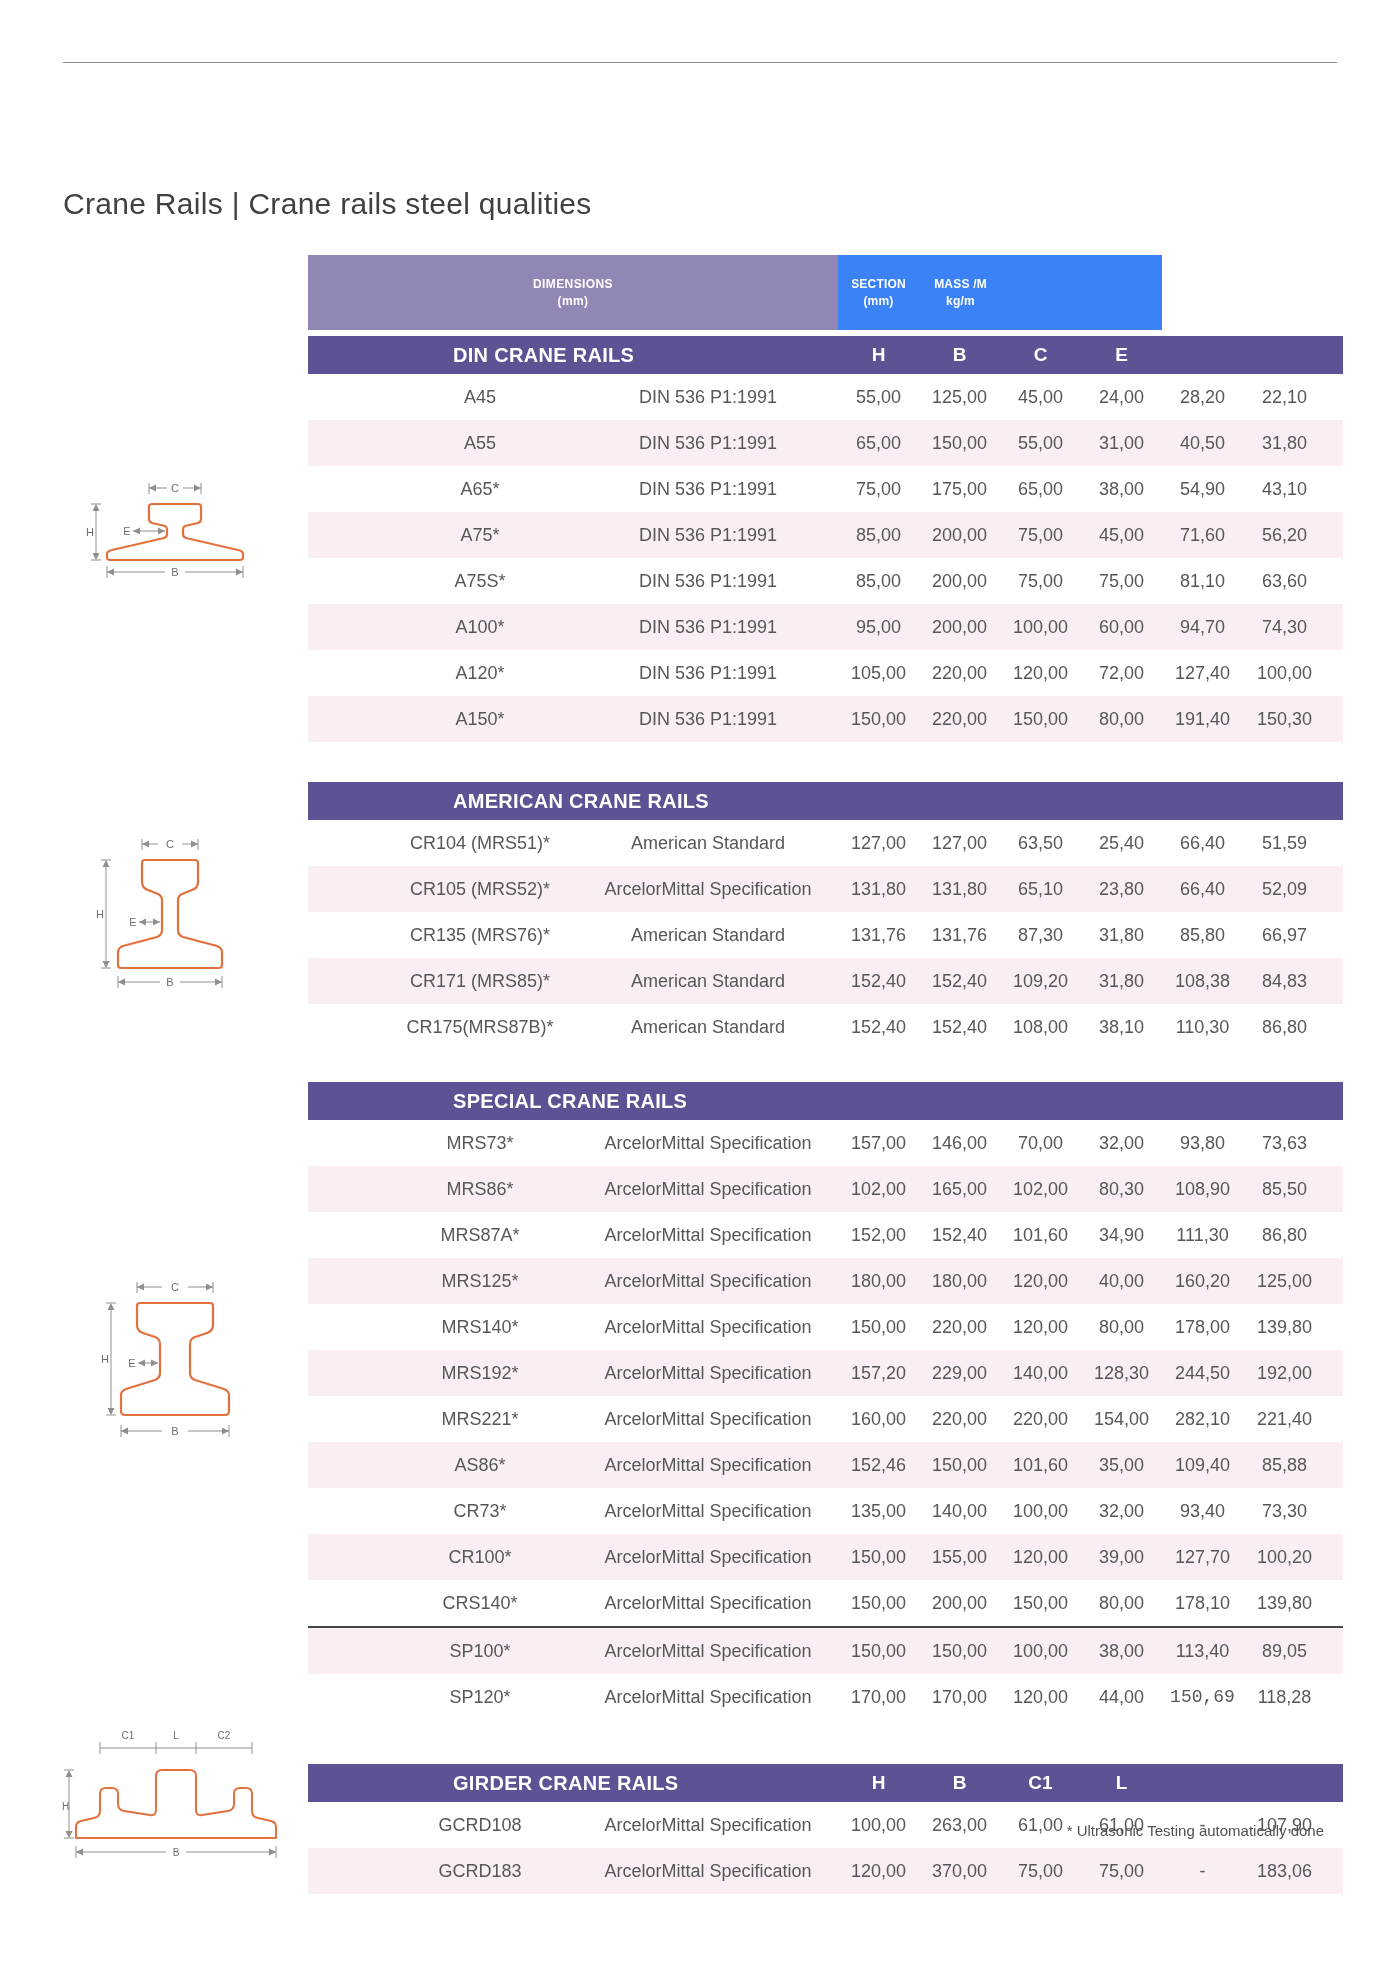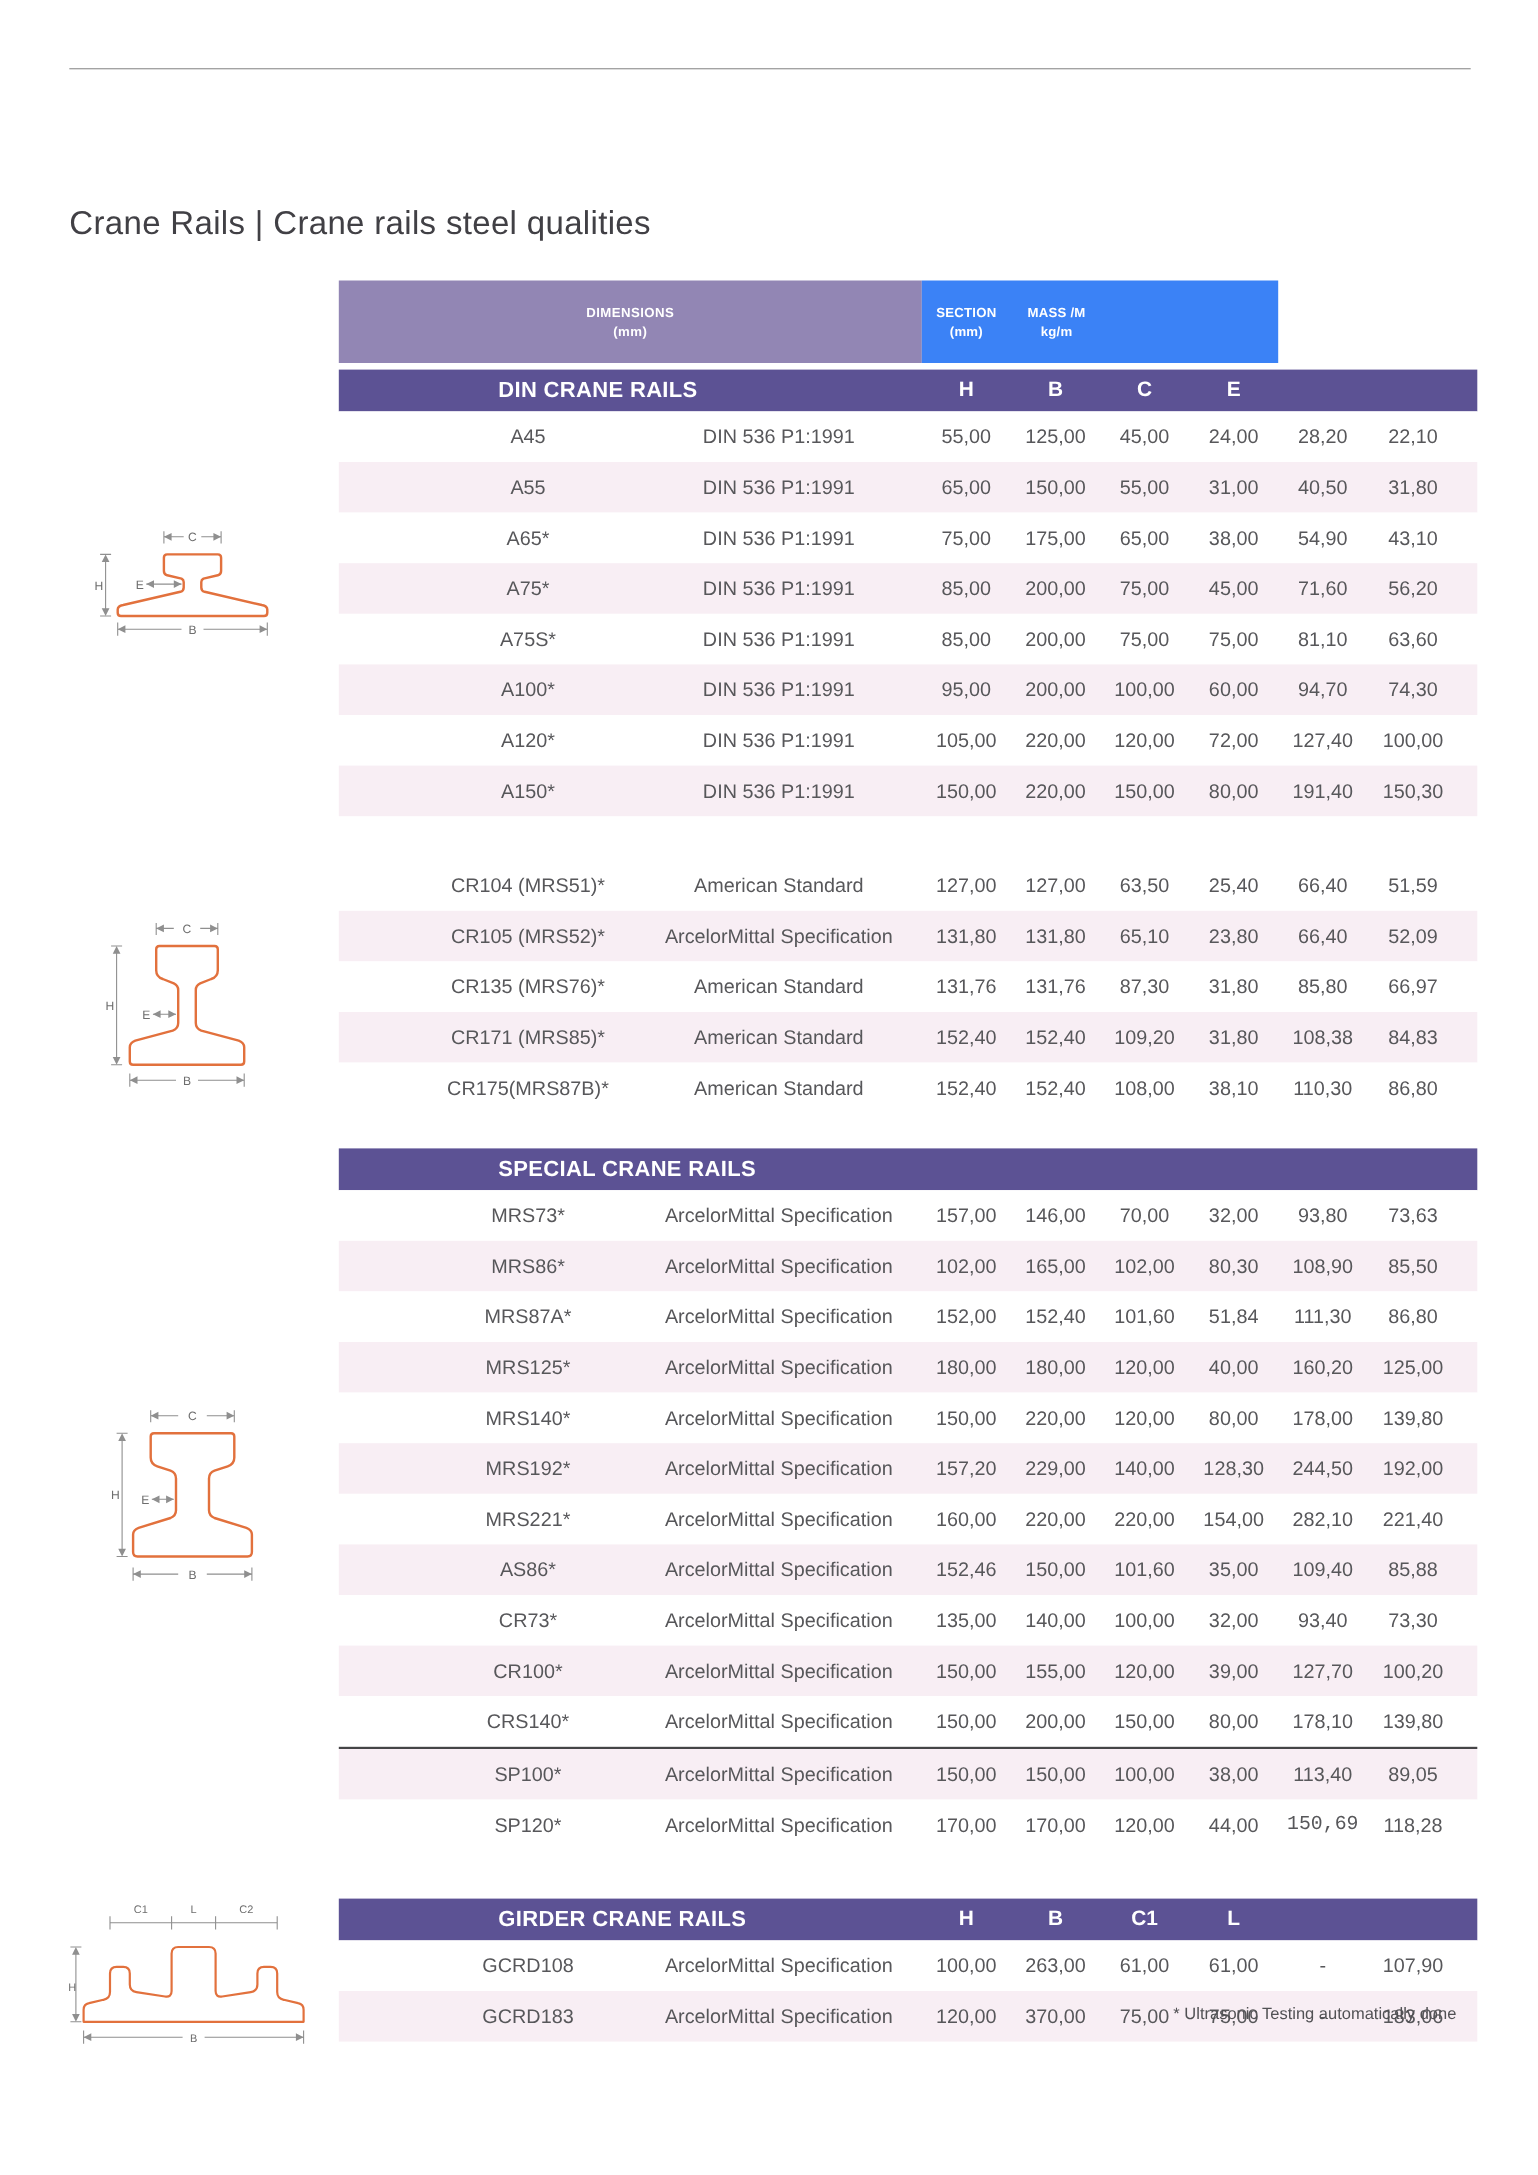--- a/index.html
+++ b/index.html
@@ -228,20 +228,23 @@
             <span class="cell cell-standard">DIN 536 P1:1991</span>
             <span class="cell cell-num" style="grid-column: 3;">150,00</span>
             <span class="cell cell-num" style="grid-column: 4;">220,00</span>
             <span class="cell cell-num" style="grid-column: 5;">150,00</span>
             <span class="cell cell-num" style="grid-column: 6;">80,00</span>
             <span class="cell cell-num" style="grid-column: 7;">191,40</span>
             <span class="cell cell-num cell-mass" style="grid-column: 8;">150,30</span>
           </div>
         </div>
         <div class="section section-american">
+          <div class="band grid-row">
+            <span class="band-title">AMERICAN CRANE RAILS</span>
+          </div>
           <div class="row grid-row">
             <span class="cell cell-type">CR104 (MRS51)*</span>
             <span class="cell cell-standard">American Standard</span>
             <span class="cell cell-num" style="grid-column: 3;">127,00</span>
             <span class="cell cell-num" style="grid-column: 4;">127,00</span>
             <span class="cell cell-num" style="grid-column: 5;">63,50</span>
             <span class="cell cell-num" style="grid-column: 6;">25,40</span>
             <span class="cell cell-num" style="grid-column: 7;">66,40</span>
             <span class="cell cell-num cell-mass" style="grid-column: 8;">51,59</span>
           </div>
@@ -309,21 +312,21 @@
             <span class="cell cell-num" style="grid-column: 6;">80,30</span>
             <span class="cell cell-num" style="grid-column: 7;">108,90</span>
             <span class="cell cell-num cell-mass" style="grid-column: 8;">85,50</span>
           </div>
           <div class="row grid-row">
             <span class="cell cell-type">MRS87A*</span>
             <span class="cell cell-standard">ArcelorMittal Specification</span>
             <span class="cell cell-num" style="grid-column: 3;">152,00</span>
             <span class="cell cell-num" style="grid-column: 4;">152,40</span>
             <span class="cell cell-num" style="grid-column: 5;">101,60</span>
-            <span class="cell cell-num" style="grid-column: 6;">51,84</span>
+            <span class="cell cell-num" style="grid-column: 6;">34,90</span>
             <span class="cell cell-num" style="grid-column: 7;">111,30</span>
             <span class="cell cell-num cell-mass" style="grid-column: 8;">86,80</span>
           </div>
           <div class="row grid-row pink">
             <span class="cell cell-type">MRS125*</span>
             <span class="cell cell-standard">ArcelorMittal Specification</span>
             <span class="cell cell-num" style="grid-column: 3;">180,00</span>
             <span class="cell cell-num" style="grid-column: 4;">180,00</span>
             <span class="cell cell-num" style="grid-column: 5;">120,00</span>
             <span class="cell cell-num" style="grid-column: 6;">40,00</span>

